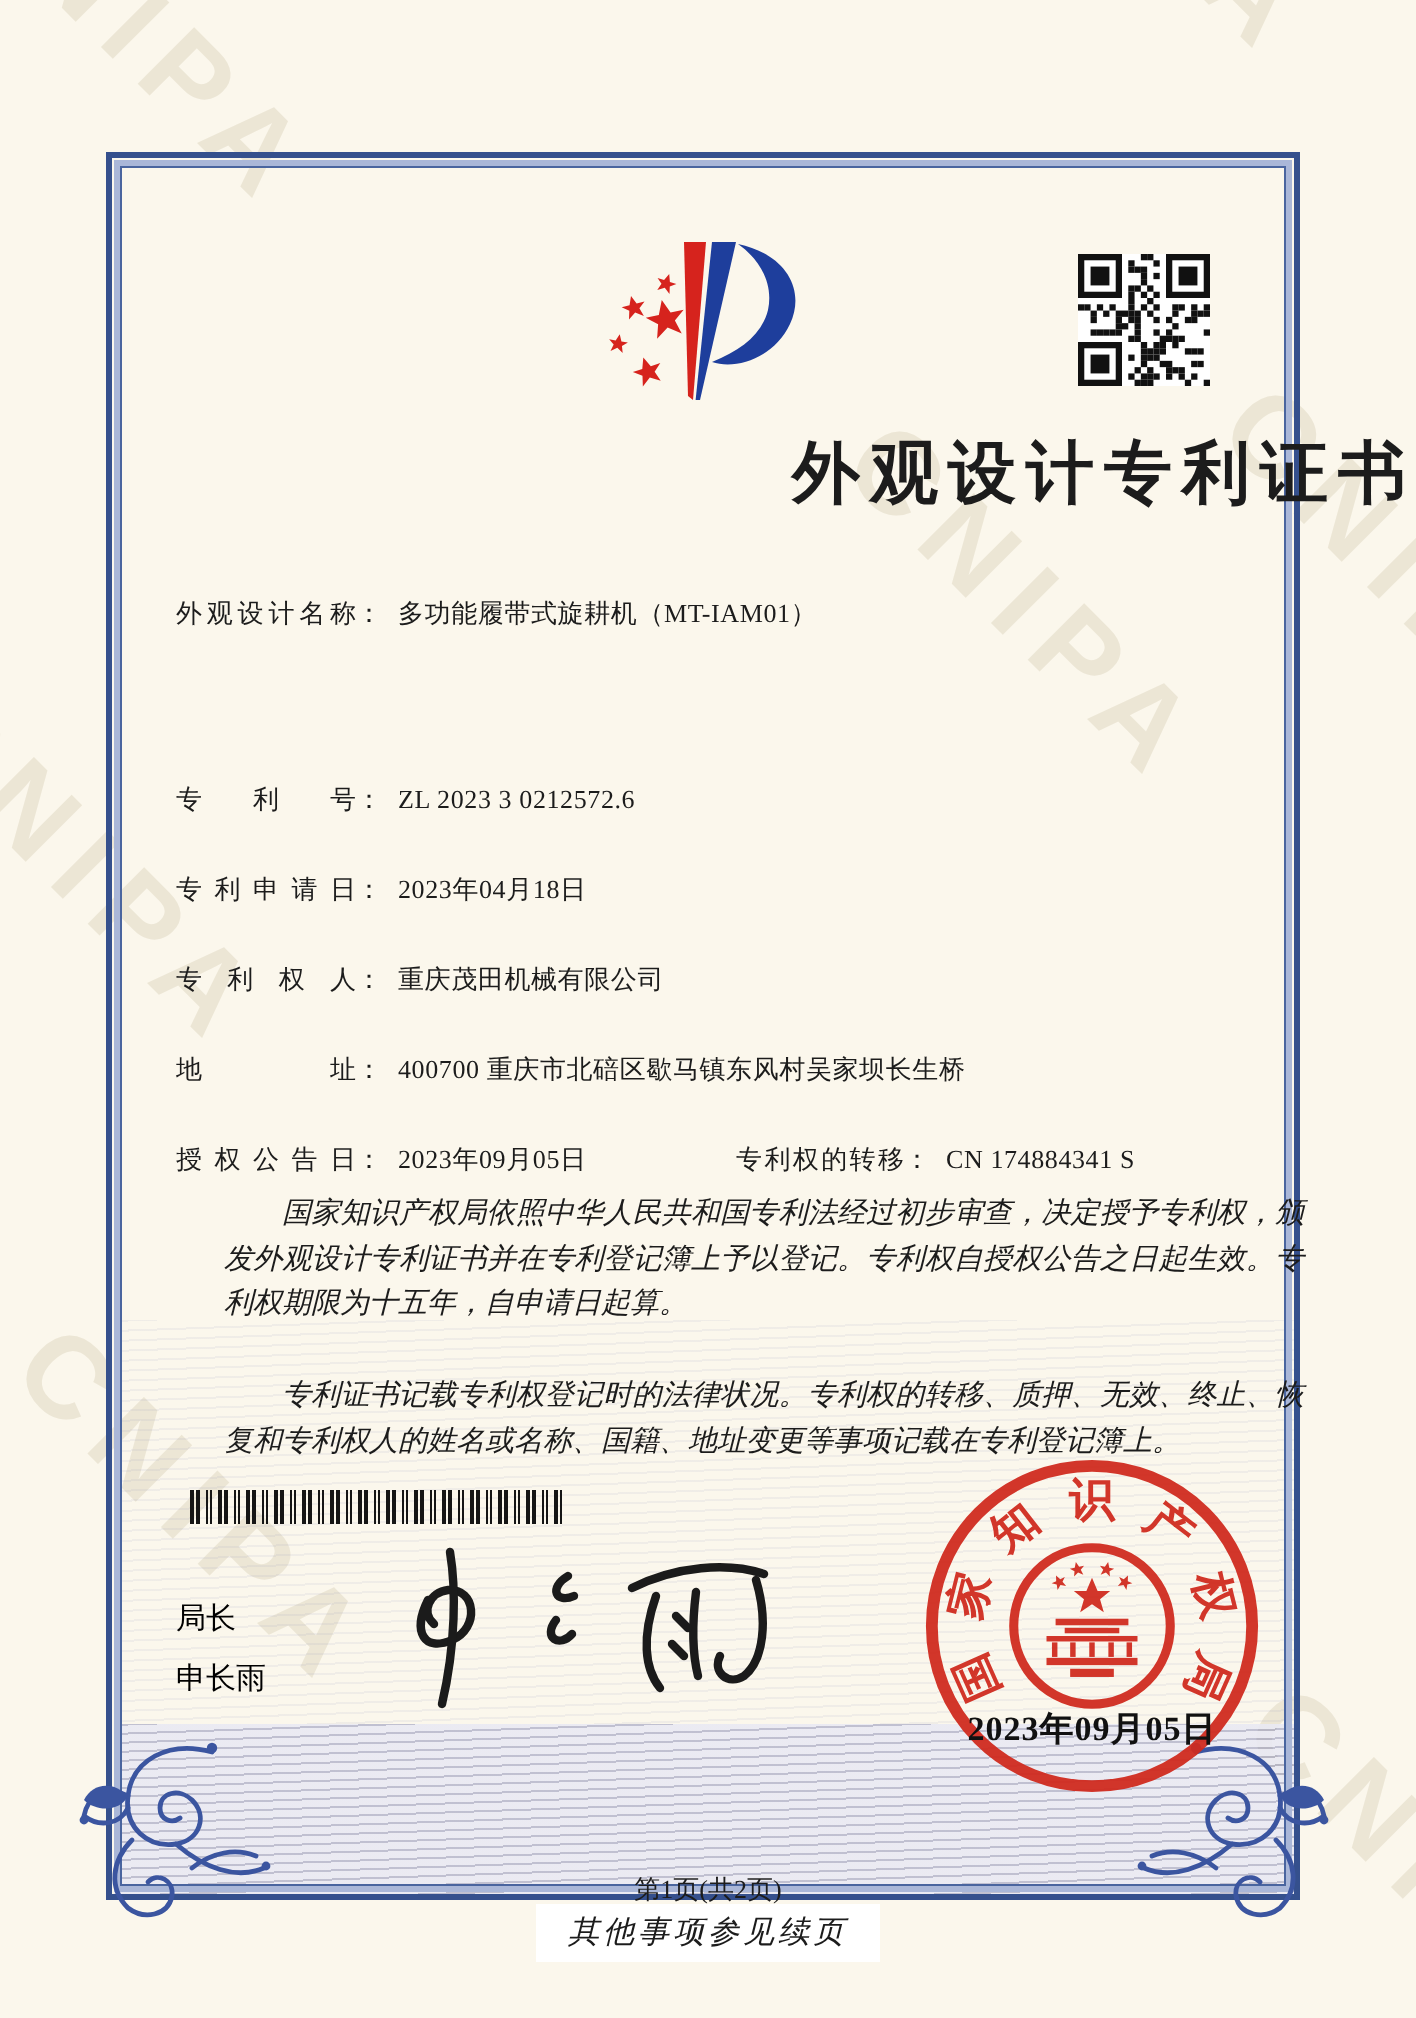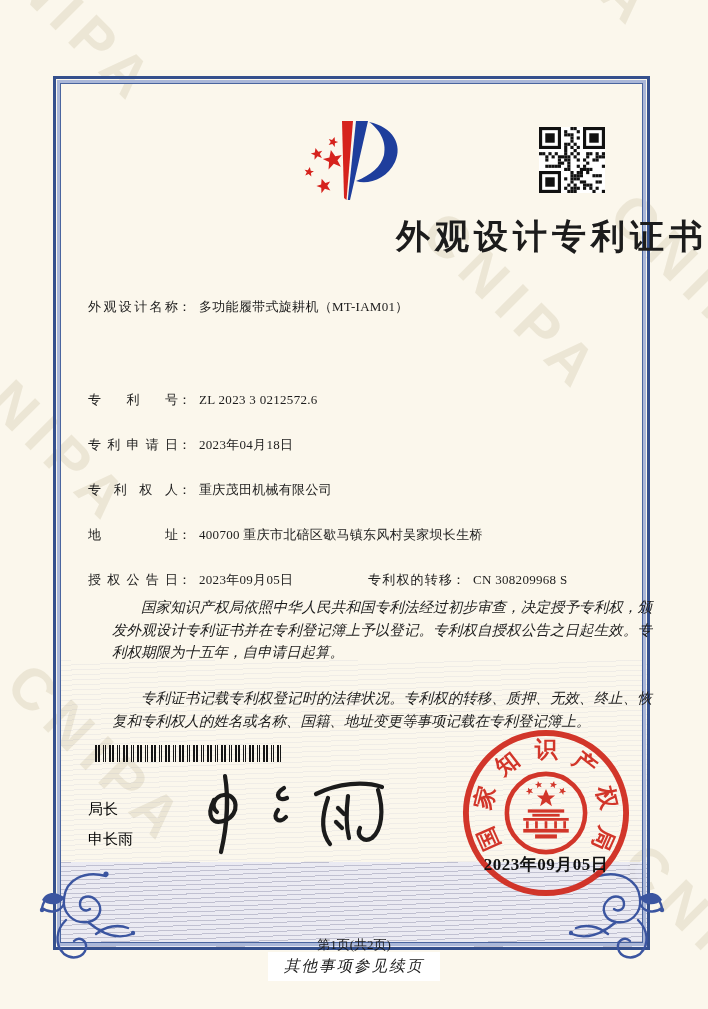--- a/index.html
+++ b/index.html
@@ -248,21 +248,21 @@
   </div>
   <div class="row" style="top:480px">
     <span class="flabel">专利权人</span><span class="fcolon">：</span><span class="fvalue">重庆茂田机械有限公司</span>
   </div>
   <div class="row" style="top:525px">
     <span class="flabel">地址</span><span class="fcolon">：</span><span class="fvalue">400700 重庆市北碚区歇马镇东风村吴家坝长生桥</span>
   </div>
   <div class="row" style="top:570px">
     <span class="flabel">授权公告日</span><span class="fcolon">：</span><span class="fvalue">2023年09月05日</span>
     <span class="grant2">
-      <span class="flabel" style="width:84px">专利权的转移</span><span class="fcolon">：</span><span class="fvalue">CN 308209968 S</span>
+      <span class="flabel" style="width:84px">专利权的转移</span><span class="fcolon">：</span><span class="fvalue">CN 174884341 S</span>
     </span>
   </div>
 
   <div class="para" style="top:596px">国家知识产权局依照中华人民共和国专利法经过初步审查，决定授予专利权，颁发外观设计专利证书并在专利登记簿上予以登记。专利权自授权公告之日起生效。专利权期限为十五年，自申请日起算。</div>
   <div class="para" style="top:687px">专利证书记载专利权登记时的法律状况。专利权的转移、质押、无效、终止、恢复和专利权人的姓名或名称、国籍、地址变更等事项记载在专利登记簿上。</div>
 
   <div class="barcode"></div>
 
   <div class="signer" style="top:800px">局长</div>
   <div class="signer" style="top:830px">申长雨</div>

